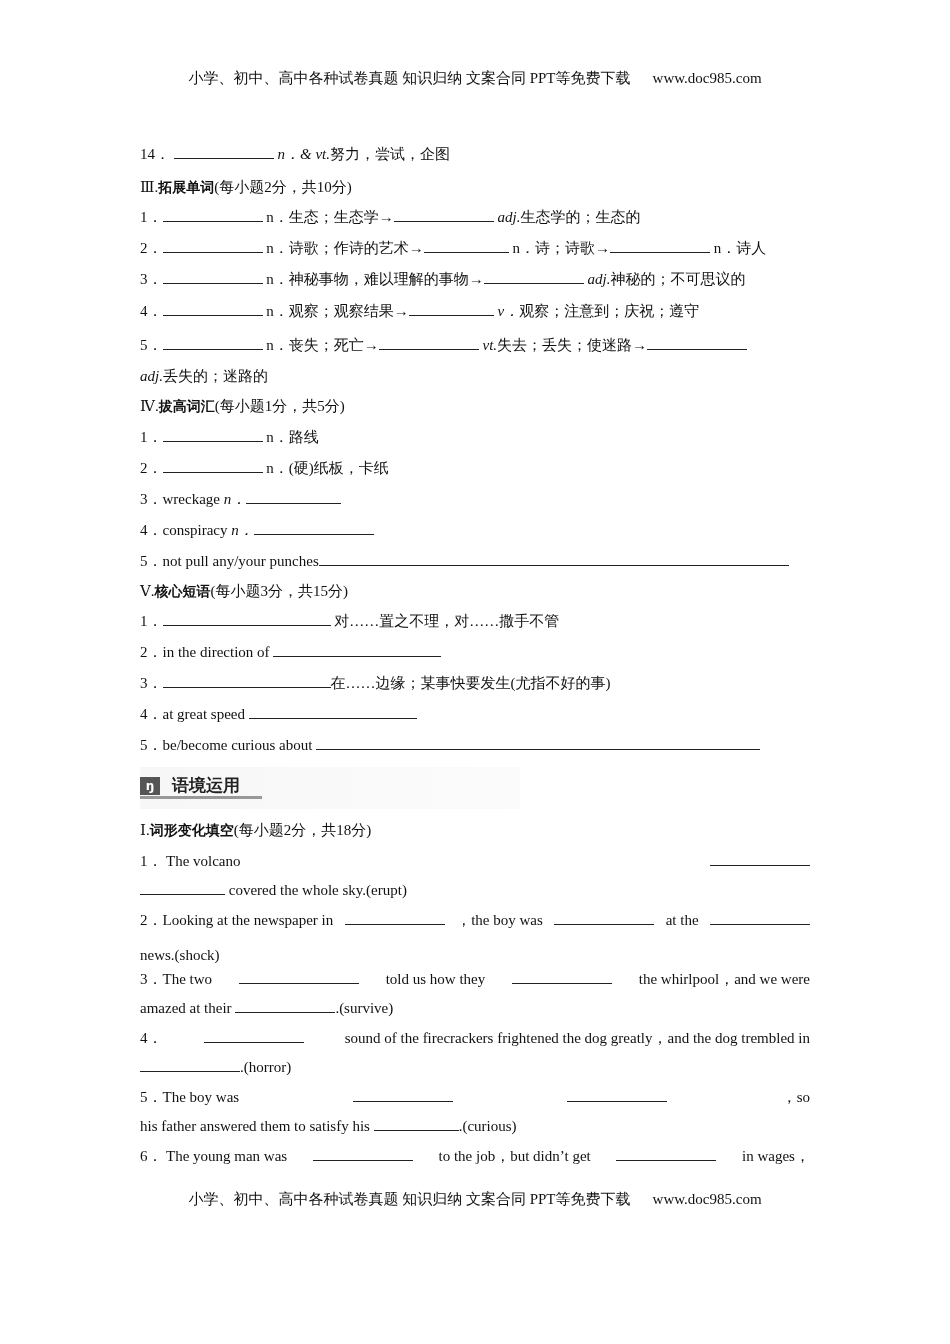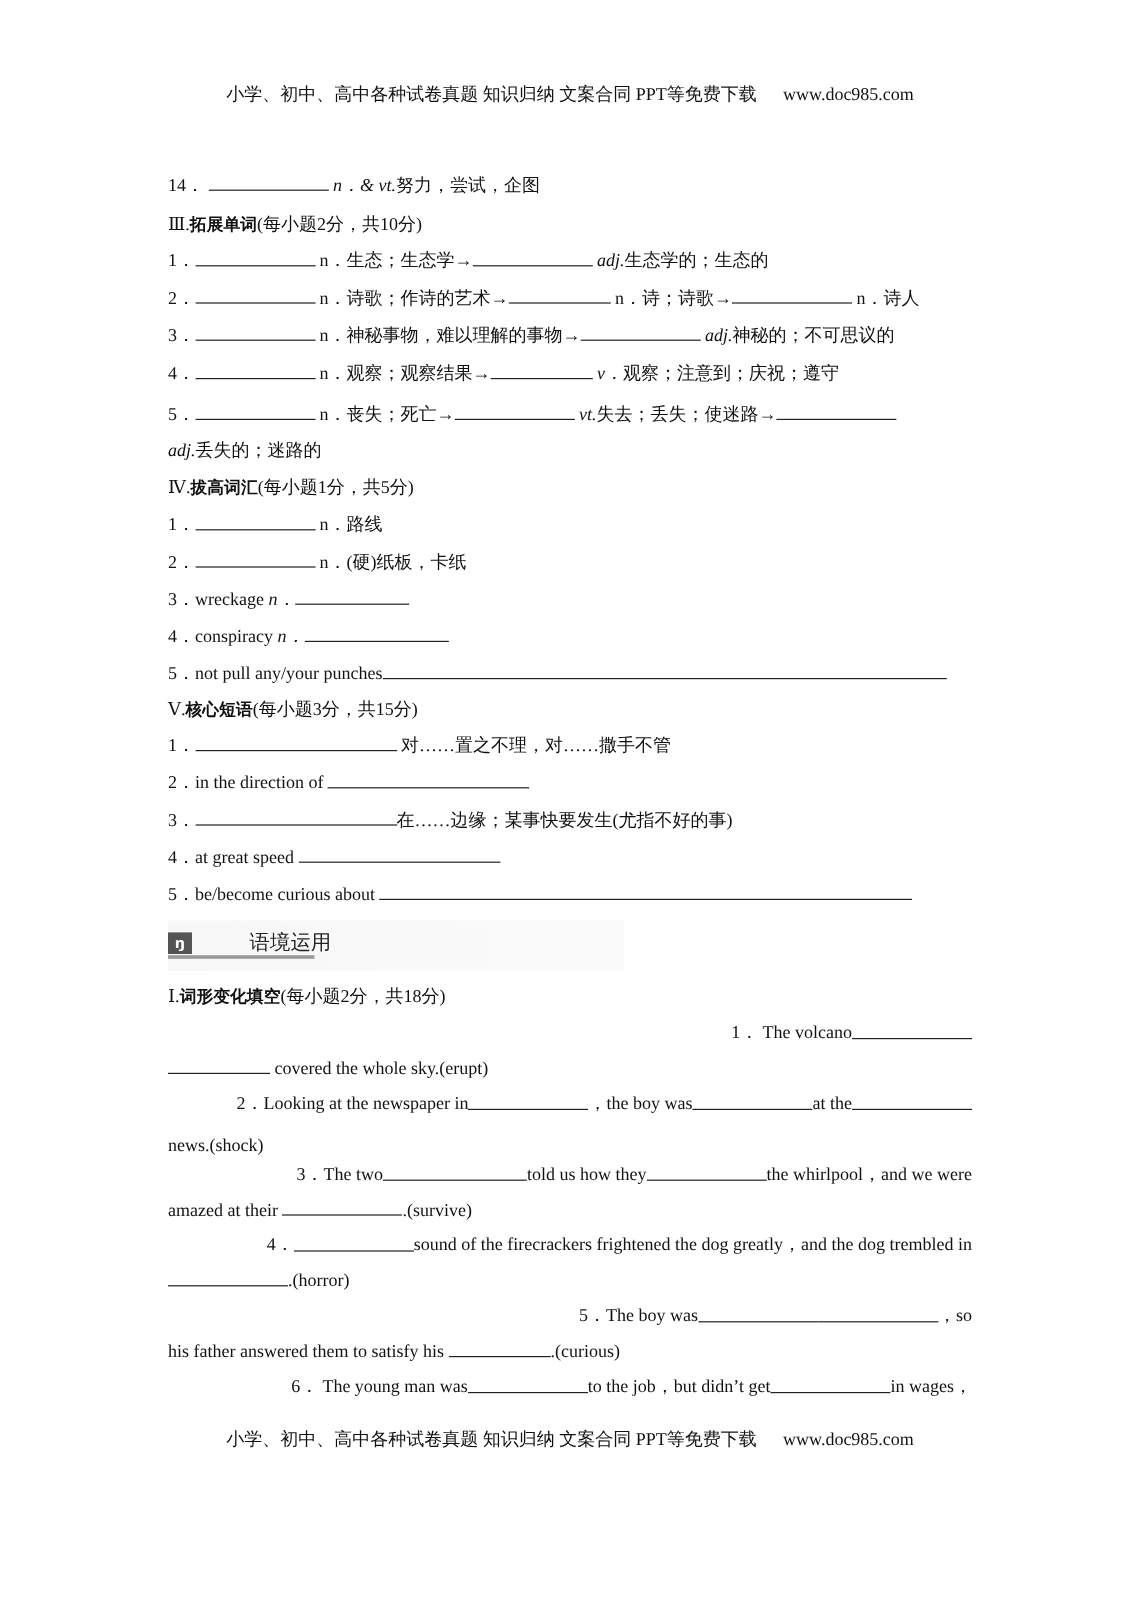--- a/index.html
+++ b/index.html
@@ -8,24 +8,24 @@
   .header { top: 69px; }
   .footer { top: 1190px; }
   .header .url, .footer .url { margin-left: 22px; }
   .page { position: absolute; left: 140px; top: 140px; width: 670px; }
   .line { position: absolute; left: 0; white-space: nowrap; line-height: 20px; height: 20px; }
   .blank { display: inline-block; border-bottom: 1px solid #222; height: 14px; vertical-align: baseline; }
   .b100 { width: 100px; } .b95 { width: 95px; } .b85 { width: 85px; } .b120 { width: 120px; }
   .b168 { width: 168px; } .b440 { width: 444px; } .b470 { width: 470px; }
   .i { font-style: italic; margin-top: 44px; }
   .sec { font-family: Liberation Sans, sans-serif; font-weight: bold; font-size: 14px; }
-  .just { display: flex; justify-content: flex-end; width: 670px; }
+  .just { display: flex; justify-content: space-between; width: 670px; }
   .banner { position: absolute; left: 0; top: 627px; width: 380px; height: 42px; background: linear-gradient(to right, #f7f7f7, #fbfbfb); }
   .banner-icon { position: absolute; left: 0; top: 10px; width: 20px; height: 18px; background: #555; color: #fff; font-family: "DejaVu Sans", sans-serif; font-weight: bold; font-size: 12px; text-align: center; line-height: 18px; }
-  .banner-title { position: absolute; left: 32px; top: 7px; font-family: "DejaVu Sans", sans-serif; font-weight: normal; font-size: 17px; color: #222; margin-left: 36px; }
+  .banner-title { position: absolute; left: 32px; top: 7px; font-family: "DejaVu Sans", sans-serif; font-weight: bold; font-size: 17px; color: #222; }
   .banner-rule { position: absolute; left: 0; top: 29px; width: 122px; height: 3px; background: #999; }
 </style>
 </head>
 <body>
 
 <div class="header">
   <span>小学、初中、高中各种试卷真题 知识归纳 文案合同 PPT等免费下载</span><span class="url">www.doc985.com</span>
 </div>
 
 <div class="page">

